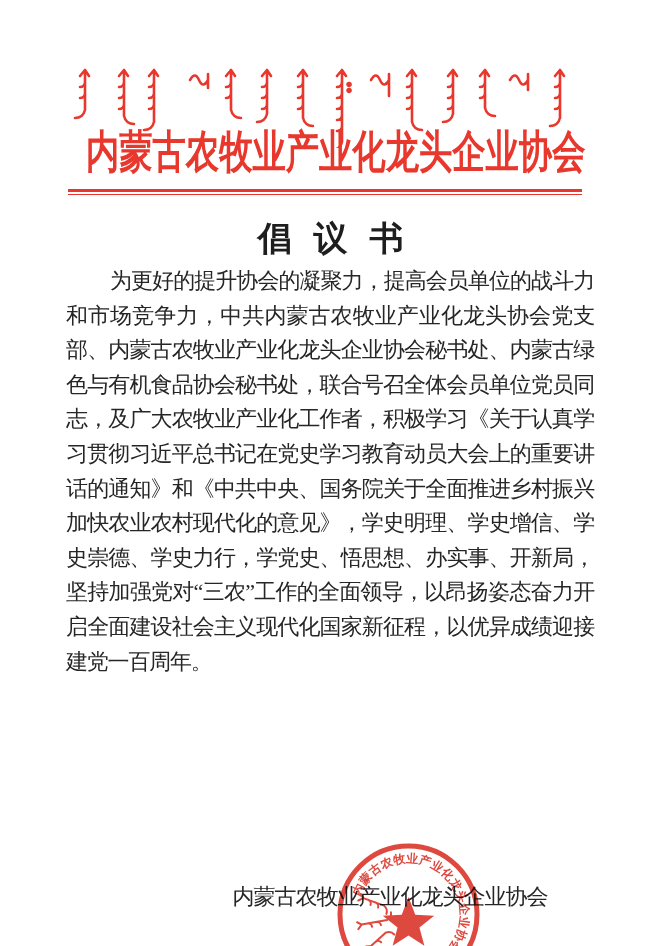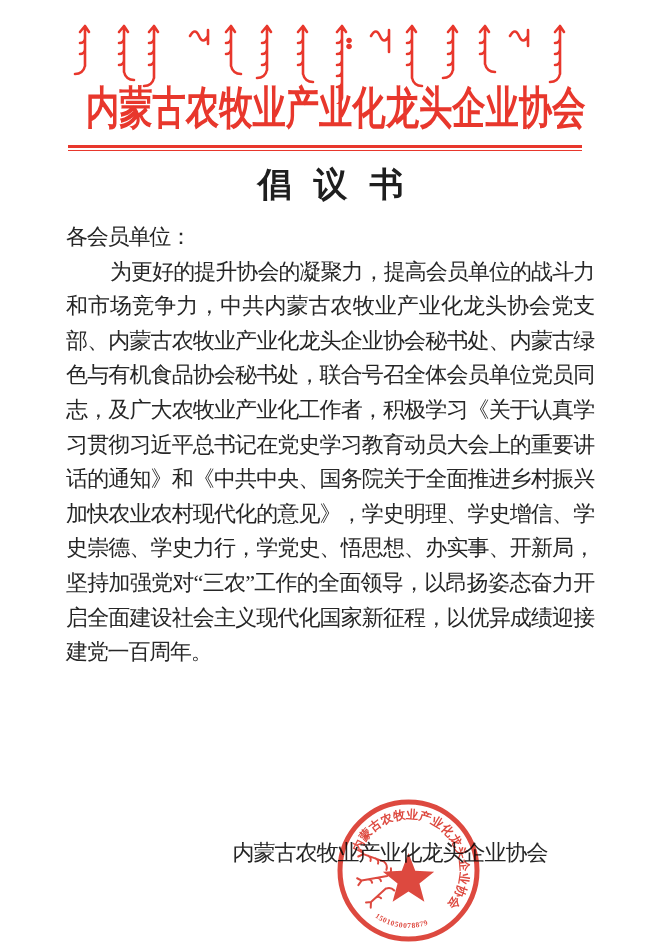--- a/index.html
+++ b/index.html
@@ -1,39 +1,39 @@
 <!DOCTYPE html>
 <html><head>
 <meta charset="utf-8">
 <style>
   html,body{margin:0;padding:0;}
   body{
     width:661px;height:946px;position:relative;overflow:hidden;
     background:#ffffff;
     font-family:"Liberation Serif","DejaVu Serif",serif;
   }
-  .page{position:absolute;inset:0;}
+  .page{position:absolute;inset:0;margin-top:44px;}
 
   
   .mongol-banner{position:absolute;left:70px;top:20px;width:520px;height:84px;}
   .mongol-banner path{stroke:#e8372c;stroke-width:2.6;fill:none;stroke-linecap:round;stroke-linejoin:round;}
   .org-title{
     position:absolute;left:0;top:84px;width:661px;margin:0;
     text-align:center;color:#e8372c;font-weight:bold;
     font-size:45px;line-height:48px;white-space:nowrap;
     transform:scaleX(0.74);transform-origin:50% 50%;
     letter-spacing:0px;
   }
   .rule-wrap{position:absolute;left:68px;top:145px;width:514px;}
   .rule-thick{height:3px;background:#e8372c;}
   .rule-thin{height:1px;background:#e8372c;margin-top:2px;}
 
   
   .doc-title{
-    position:absolute;left:0;top:167px;width:661px;margin:0;
+    position:absolute;left:0;top:177px;width:661px;margin:0;
     text-align:center;color:#1e1e1e;font-weight:bold;
     font-size:34px;line-height:36px;letter-spacing:0.2em;text-indent:0.2em;
   }
 
   
   .body-text{
     position:absolute;left:66px;top:220px;width:528px;
     color:#262626;font-size:22px;line-height:34.6px;letter-spacing:-1.2px;
     text-align:justify;text-justify:inter-character;
   }
@@ -82,21 +82,20 @@
   <h1 class="org-title">内蒙古农牧业产业化龙头企业协会</h1>
 
   <div class="rule-wrap">
     <div class="rule-thick"></div>
     <div class="rule-thin"></div>
   </div>
 
   <h2 class="doc-title">倡 议 书</h2>
 
   <div class="body-text">
-    <p class="salutation">各会员单位：</p>
     <p class="para">为更好的提升协会的凝聚力，提高会员单位的战斗力和市场竞争力，中共内蒙古农牧业产业化龙头协会党支部、内蒙古农牧业产业化龙头企业协会秘书处、内蒙古绿色与有机食品协会秘书处，联合号召全体会员单位党员同志，及广大农牧业产业化工作者，积极学习《关于认真学习贯彻习近平总书记在党史学习教育动员大会上的重要讲话的通知》和《中共中央、国务院关于全面推进乡村振兴加快农业农村现代化的意见》，学史明理、学史增信、学史崇德、学史力行，学党史、悟思想、办实事、开新局，坚持加强党对“三农”工作的全面领导，以昂扬姿态奋力开启全面建设社会主义现代化国家新征程，以优异成绩迎接建党一百周年。</p>
   </div>
 
   <div class="sign-block">
     <p class="sign-org">内蒙古农牧业产业化龙头企业协会</p>
   </div>
 
   <svg class="seal" viewBox="0 0 151 151">
 
     <circle class="ink" cx="75.5" cy="75.5" r="68.5" stroke-width="5"></circle>

